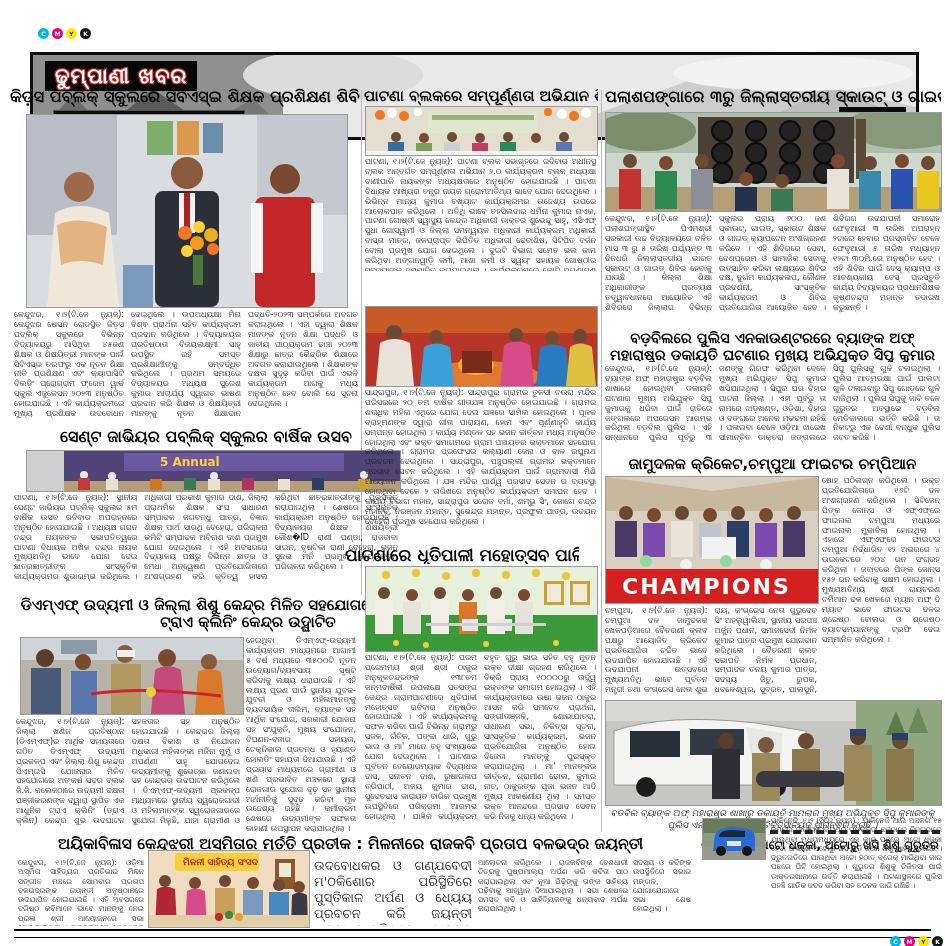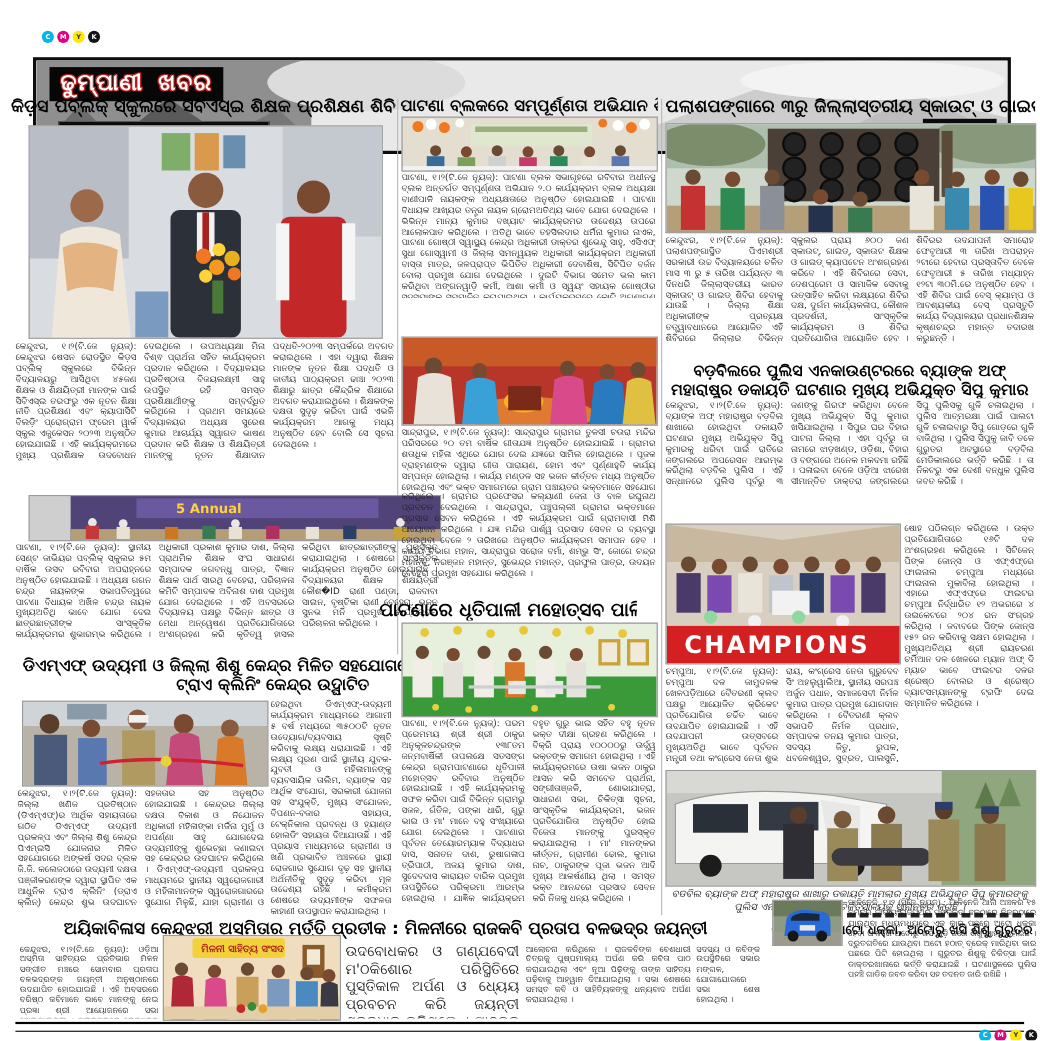--- a/index.html
+++ b/index.html
@@ -15,21 +15,21 @@
   .photo{position:absolute;overflow:hidden;background:#cfcfcf;border:1px solid #9a9a9a;}
   .photo svg{display:block;width:100%;height:100%;}
   .vrule{position:absolute;width:1px;background:#b9b9b9;}
   .caption{font-style:italic;font-weight:400;font-size:9px;text-align:center;line-height:1.3;color:#111;}
   
   .masthead{position:absolute;left:30px;top:52px;width:883px;height:82px;border:3px solid #0d0d0d;
             background:linear-gradient(to bottom,#f2f2f2 0%,#e2e2e2 55%,#cfcfcf 100%);overflow:hidden;}
   .masthead .bgart{position:absolute;inset:0;}
   .mast-logo{position:absolute;left:12px;top:6px;background:#070707;color:#fff;padding:3px 10px;
              font-size:21px;font-weight:800;letter-spacing:1px;
-             text-shadow:-1px -1px 0 #c42222,1px -1px 0 #c42222,-1px 1px 0 #c42222,1px 1px 0 #c42222;font-family:Liberation Mono, monospace;}
+             text-shadow:-1px -1px 0 #c42222,1px -1px 0 #c42222,-1px 1px 0 #c42222,1px 1px 0 #c42222;}
   .mast-date{position:absolute;left:20px;top:55px;background:#0a0a0a;color:#f4f4f4;padding:2px 12px;
              font-size:12.5px;font-weight:600;border:1px solid #555;}
   .mast-title{position:absolute;left:0;right:0;top:20px;text-align:center;font-size:40px;font-weight:800;
               color:#0b0b0b;text-shadow:2px 2px 0 #a9a9a9;white-space:nowrap;}
   .mast-page{position:absolute;right:10px;bottom:8px;background:#0a0a0a;color:#fff;padding:3px 12px;
              font-size:13px;font-weight:700;}
   
   .cmyk{position:absolute;display:flex;gap:3px;}
   .cmyk .dot{width:11px;height:11px;border-radius:50%;font-size:6px;font-weight:700;color:#fff;
              display:flex;align-items:center;justify-content:center;}
@@ -98,20 +98,21 @@
         <circle cx="186" cy="134" r="6" fill="#f07820"></circle>
           <circle cx="160" cy="136" r="6" fill="#ffd23a"></circle>
         <rect x="166" y="140" width="10" height="30" fill="#4a7a3a"></rect>
       </g>
       <rect x="96" y="150" width="30" height="42" fill="#3a6ea8" opacity="0.6"></rect>
     </svg>
   </div>
 
   <div class="abs body-text cols3" style="left:14px;top:310px;width:344px;height:117px;">କେନ୍ଦୁଝର, ୧।୨(ଟି.ଜେ ନ୍ୟୁଜ୍): କେନ୍ଦୁଝର ଷେସନ ରୋଡସ୍ଥିତ କିଡ଼ସ ପବ୍ଲିକ୍ ସ୍କୁଲରେ ବିଭିନ୍ନ ବିଦ୍ୟାଳୟରୁ ଆସିଥିବା ୪୫ଜଣ ଶିକ୍ଷକ ଓ ଶିକ୍ଷୟିତ୍ରୀ ମାନଙ୍କ ପାଇଁ ସିବିଏସ୍ଇ ତରଫରୁ ଏକ ନୂତନ ଶିକ୍ଷା ନୀତି ପ୍ରଶିକ୍ଷଣ ଏବଂ କ୍ୟାପାସିଟି ବିଲଡ଼ିଂ ପ୍ରୋଗ୍ରାମ ଫ୍ରେମ ୱାର୍କ ସ୍କୁଲ ଏଜୁକେସନ ୨୦୨୩ ଅନୁଷ୍ଠିତ ହୋଇଯାଇଛି । ଏହି କାର୍ଯ୍ୟକ୍ରମରେ ମୁଖ୍ୟ ପ୍ରଶିକ୍ଷକ ଉଦବୋଧନ ଦେଇଥିଲେ । ଉପଅଧ୍ୟକ୍ଷା ମିନା ବିଶ୍ଵ ପ୍ରାର୍ଥନା ସହିତ କାର୍ଯ୍ୟକ୍ରମ ପ୍ରଦାନ କରିଥିଲେ । ବିଦ୍ୟାଳୟର ପ୍ରତିଷ୍ଠାତା ବିଜୟଲକ୍ଷ୍ମୀ ସାହୁ ଉପସ୍ଥିତ ରହି ସମସ୍ତ ପ୍ରଶିକ୍ଷାର୍ଥୀଙ୍କୁ ସମ୍ବର୍ଦ୍ଧିତ କରିଥିଲେ । ପ୍ରଥମ ସମୟରେ ବିଦ୍ୟାଳୟର ଅଧ୍ୟକ୍ଷ ସୁରେଶ କୁମାର ଆଚାର୍ଯ୍ୟ ସ୍ୱାଗତ ଭାଷଣ ପ୍ରଦାନ କରି ଶିକ୍ଷକ ଓ ଶିକ୍ଷୟିତ୍ରୀ ମାନଙ୍କୁ ନୂତନ ଶିକ୍ଷାଦାନ ପଦ୍ଧତି-୨୦୨୩ ସମ୍ପର୍କରେ ଅବଗତ କରାଇଥିଲେ । ଏହା ଦ୍ୱାରା ଶିକ୍ଷକ ମାନଙ୍କ ନୂତନ ଶିକ୍ଷା ପଦ୍ଧତି ଓ ଜାତୀୟ ପାଠ୍ୟକ୍ରମ ଢାଞ୍ଚା ୨୦୨୩ ଶିକ୍ଷାରୁ ଛାତ୍ର କୈନ୍ଦ୍ରିକ ଶିକ୍ଷାରେ ଅବଗତ କରାଯାଇଥିଲେ । ଶିକ୍ଷକଙ୍କ ଦକ୍ଷତା ସୁଦୃଢ଼ କରିବା ପାଇଁ ଏଭଳି କାର୍ଯ୍ୟକ୍ରମ ଆଗକୁ ମଧ୍ୟ ଅନୁଷ୍ଠିତ ହେବ ବୋଲି ସେ ସୂଚନା ଦେଇଥିଲେ ।</div>
 
+  <div class="abs headline nowrap" style="left:14px;top:428px;width:384px;height:21px;font-size:16px;">ସେଣ୍ଟ ଜାଭିୟର ପବ୍ଲିକ୍ ସ୍କୁଲର ବାର୍ଷିକ ଉସବ</div>
 
   <div class="photo" style="left:26px;top:450px;width:336px;height:40px;padding-left:37px;">
     <svg viewBox="0 0 336 40" preserveAspectRatio="none">
       <rect width="336" height="40" fill="#4f4377"></rect>
       <rect x="60" y="2" width="220" height="18" fill="#6a58a0"></rect>
       <text x="96" y="15" font-size="12" font-weight="bold" fill="#ffd23a">5 Annual</text>
       <rect x="0" y="30" width="336" height="10" fill="#b59d77"></rect>
       <g fill="#e8e8e8">
         <circle cx="20" cy="24" r="4"></circle>
           <circle cx="48" cy="25" r="4"></circle>
@@ -319,20 +320,21 @@
       </g>
     </svg>
   </div>
 
   <div class="abs body-text cols3" style="left:605px;top:214px;width:335px;height:114px;">କେନ୍ଦୁଝର, ୧।୨(ଟି.ଜେ ନ୍ୟୁଜ୍): ପଲାଶପଙ୍ଗାସ୍ଥିତ ପିଏମଶ୍ରୀ ସରକାରୀ ଉଚ୍ଚ ବିଦ୍ୟାଳୟରେ ଚଳିତ ମାସ ୩ ରୁ ୫ ତାରିଖ ପର୍ଯ୍ୟନ୍ତ ୩ ଦିନଧରି ଜିଲ୍ଲାସ୍ତରୀୟ ଭାରତ ସ୍କାଉଟ୍ ଓ ଗାଇଡ୍ ଶିବିର ହେବାକୁ ଯାଉଛି । ଜିଲ୍ଲା ଶିକ୍ଷା ଅଧିକାରୀଙ୍କ ପ୍ରତ୍ୟକ୍ଷ ତତ୍ତ୍ୱାବଧାନରେ ଆୟୋଜିତ ଏହି ଶିବିରରେ ଜିଲ୍ଲାର ବିଭିନ୍ନ ସ୍କୁଲର ପ୍ରାୟ ୬୦୦ ଜଣ ସ୍କାଉଟ୍, ଗାଇଡ୍, ସ୍କାଉଟ ଶିକ୍ଷକ ଓ ଗାଇଡ୍ କ୍ୟାପଟେନ ଅଂଶଗ୍ରହଣ କରିବେ । ଏହି ଶିବିରରେ ସେବା, ଦେଶପ୍ରେମ ଓ ସାମାଜିକ ସେବାକୁ ଉତ୍ସାହିତ କରିବା ଲକ୍ଷ୍ୟରେ ଶିବିର ଦକ୍ଷ, ଦୁର୍ଗମ କାର୍ଯ୍ୟକଳାପ, କୌଶଳ ପ୍ରଦର୍ଶନୀ, ସାଂସ୍କୃତିକ କାର୍ଯ୍ୟକ୍ରମ ଓ ଶିବିର ପ୍ରତିଯୋଗିତା ଆୟୋଜିତ ହେବ । ଶିବିରର ଉଦଯାପନୀ ସମାରୋହ ଫେବୃଆରୀ ୩ ତାରିଖ ଅପରାହ୍ନ ୨ଟାରେ ହେବାର ପ୍ରସ୍ତାବିତ ବେଳେ ଫେବୃଆରୀ ୫ ତାରିଖ ମଧ୍ୟାହ୍ନ ୧୨ଟା ୩୦ମି.ରେ ଅନୁଷ୍ଠିତ ହେବ । ଏହି ଶିବିର ପାଇଁ ବେସ୍ କ୍ୟାମ୍ପ ଓ ଆବଶ୍ୟକୀୟ ବେସ୍ ପ୍ରସ୍ତୁତି କାର୍ଯ୍ୟ ବିଦ୍ୟାଳୟର ପ୍ରଧାନଶିକ୍ଷକ କୃଷ୍ଣଚନ୍ଦ୍ର ମହାନ୍ତ ତଦାରଖ କରୁଛନ୍ତି ।</div>
 
   <div class="abs headline" style="left:605px;top:330px;width:335px;height:32px;font-size:14.5px;">ବଡ଼ବିଲରେ ପୁଲିସ ଏନକାଉଣ୍ଟରରେ ବ୍ୟାଙ୍କ ଅଫ୍ ମହାରାଷ୍ଟ୍ର ଡକାୟତି ଘଟଣାର ମୁଖ୍ୟ ଅଭିଯୁକ୍ତ ସିପୁ କୁମାର ଗୁରୁତର</div>
 
   <div class="abs body-text cols3" style="left:605px;top:364px;width:335px;height:90px;">କେନ୍ଦୁଝର, ୧।୨(ଟି.ଜେ ନ୍ୟୁଜ୍): ବ୍ୟାଙ୍କ ଅଫ୍ ମହାରାଷ୍ଟ୍ର ବଡ଼ବିଲ ଶାଖାରେ ହୋଇଥିବା ଡକାୟତି ଘଟଣାର ମୁଖ୍ୟ ଅଭିଯୁକ୍ତ ସିପୁ କୁମାରକୁ ଧରିବା ପାଇଁ ରାତିରେ ଜଙ୍ଗଲରେ ଅପରେସନ ଆରମ୍ଭ କରିଥିଲା ବଡ଼ବିଲ ପୁଲିସ । ଏହି ସନ୍ଧାନରେ ପୁଲିସ ପୂର୍ବରୁ ୩ ଜଣଙ୍କୁ ଗିରଫ କରିଥିବା ବେଳେ ମୁଖ୍ୟ ଅଭିଯୁକ୍ତ ସିପୁ କୁମାର ଖସିଯାଇଥିଲା । ସିପୁର ଘର ବିହାର ପାଟନା ଜିଲ୍ଲା । ଏହା ପୂର୍ବରୁ ତା ନାମରେ ଝାଡ଼ଖଣ୍ଡ, ଓଡ଼ିଶା, ବିହାର ଓ ବଙ୍ଗରେ ଅନେକ ମକଦମା ରହିଛି । ପଳାଇବା ବେଳେ ଓଡ଼ିଆ ଝାରେଖ ସୀମାନ୍ତିତ ଡାକ୍ତରା ଜଙ୍ଗଲରେ ସିପୁ ପୁଲିସକୁ ଗୁଳି ଚଳାଇଥିଲା । ପୁଲିସ ଆତ୍ମରକ୍ଷା ପାଇଁ ପାଲଟା ଗୁଳି ଚଳାଇବାରୁ ସିପୁ ଗୋଡ଼ରେ ଗୁଳି ବାଜିଥିଲା । ପୁଲିସ ସିପୁକୁ ଜାବି ତଳେ ଗୁରୁତର ଅବସ୍ଥାରେ ବଡ଼ବିଲ ମେଡିକାଲରେ ଭର୍ତ୍ତି କରିଛି । ତା ନିକଟରୁ ଏକ ଦେଶୀ ବନ୍ଧୁକ ପୁଲିସ ଜବତ କରିଛି ।</div>
 
+  <div class="abs headline nowrap" style="left:605px;top:456px;width:335px;height:18px;font-size:15px;">ଜାମୁଦଳକ କ୍ରିକେଟ,ଚମ୍ପୁଆ ଫାଇଟର ଚମ୍ପିଆନ</div>
 
   <div class="photo" style="left:605px;top:476px;width:212px;height:126px;">
     <svg viewBox="0 0 212 126" preserveAspectRatio="none">
       <rect width="212" height="126" fill="#d8cfc0"></rect>
       <path d="M0 0 L106 14 L212 0 L212 34 L0 34 Z" fill="#c8b8a0"></path>
       <g>
         <circle cx="20" cy="36" r="7" fill="#6b4a33"></circle>
           <rect x="9" y="44" width="22" height="36" fill="#4a3a6a"></rect>
         <circle cx="48" cy="38" r="7" fill="#7a4a30"></circle>
           <rect x="37" y="46" width="22" height="34" fill="#7a4ab0"></rect>

